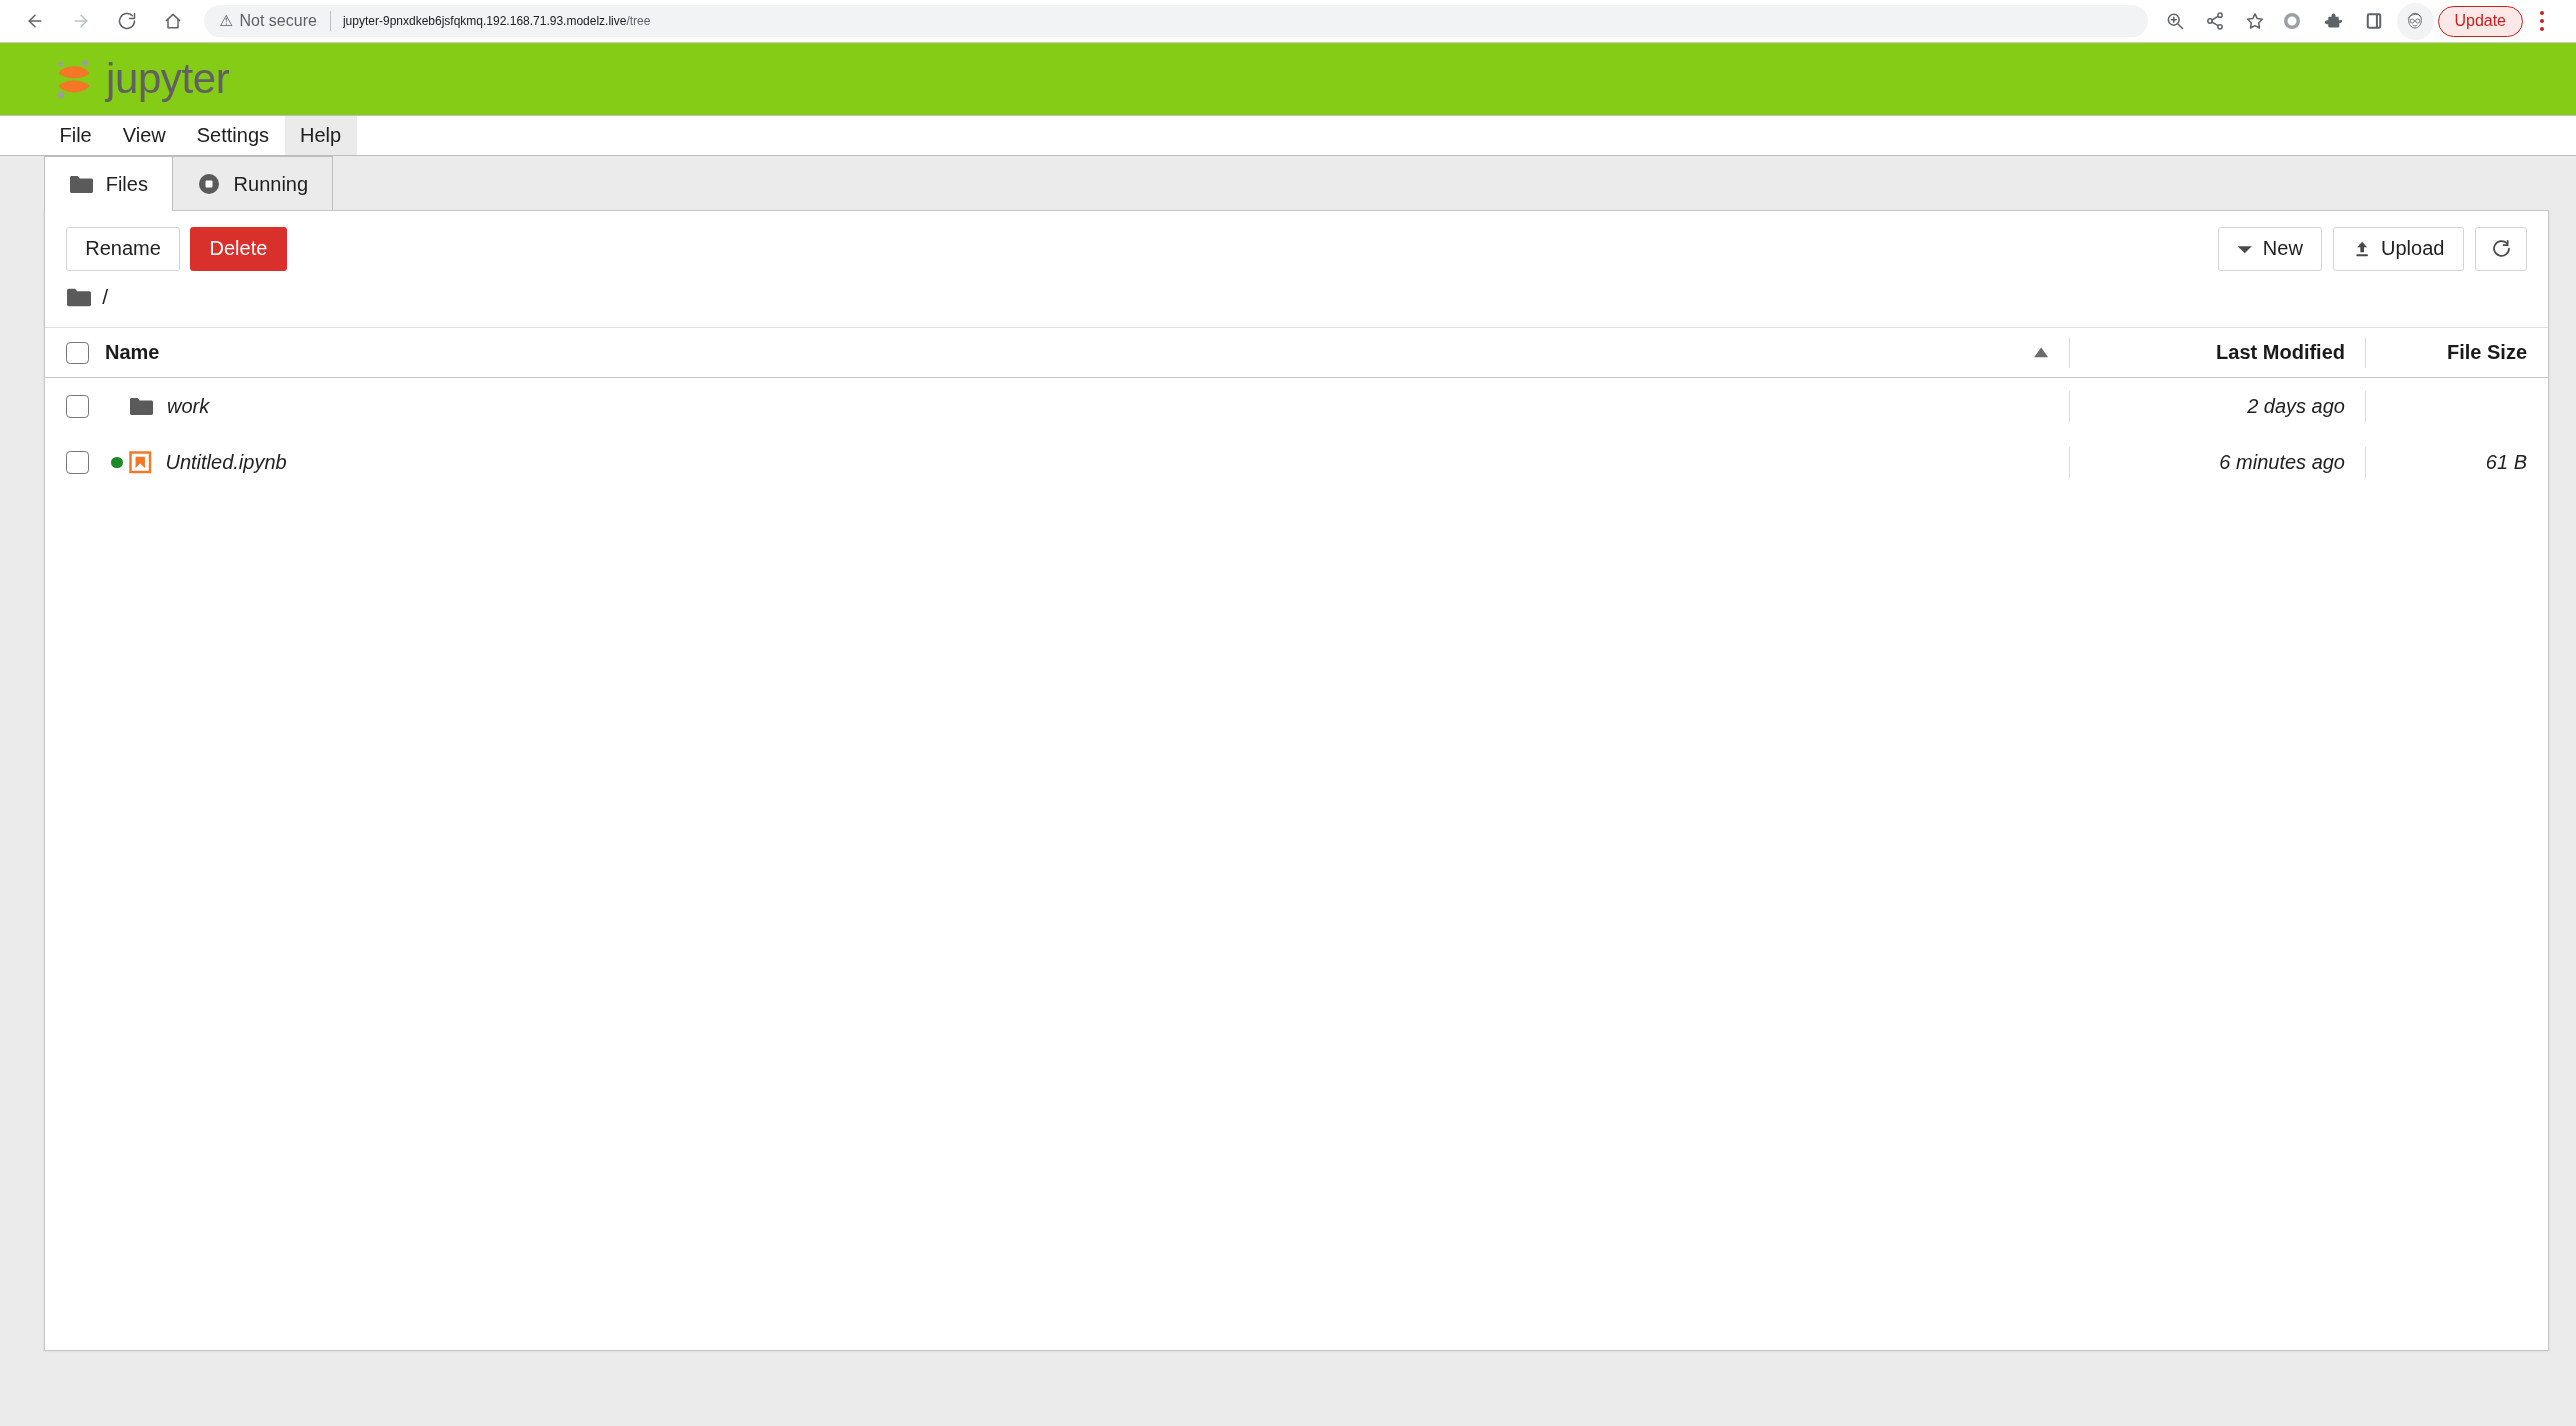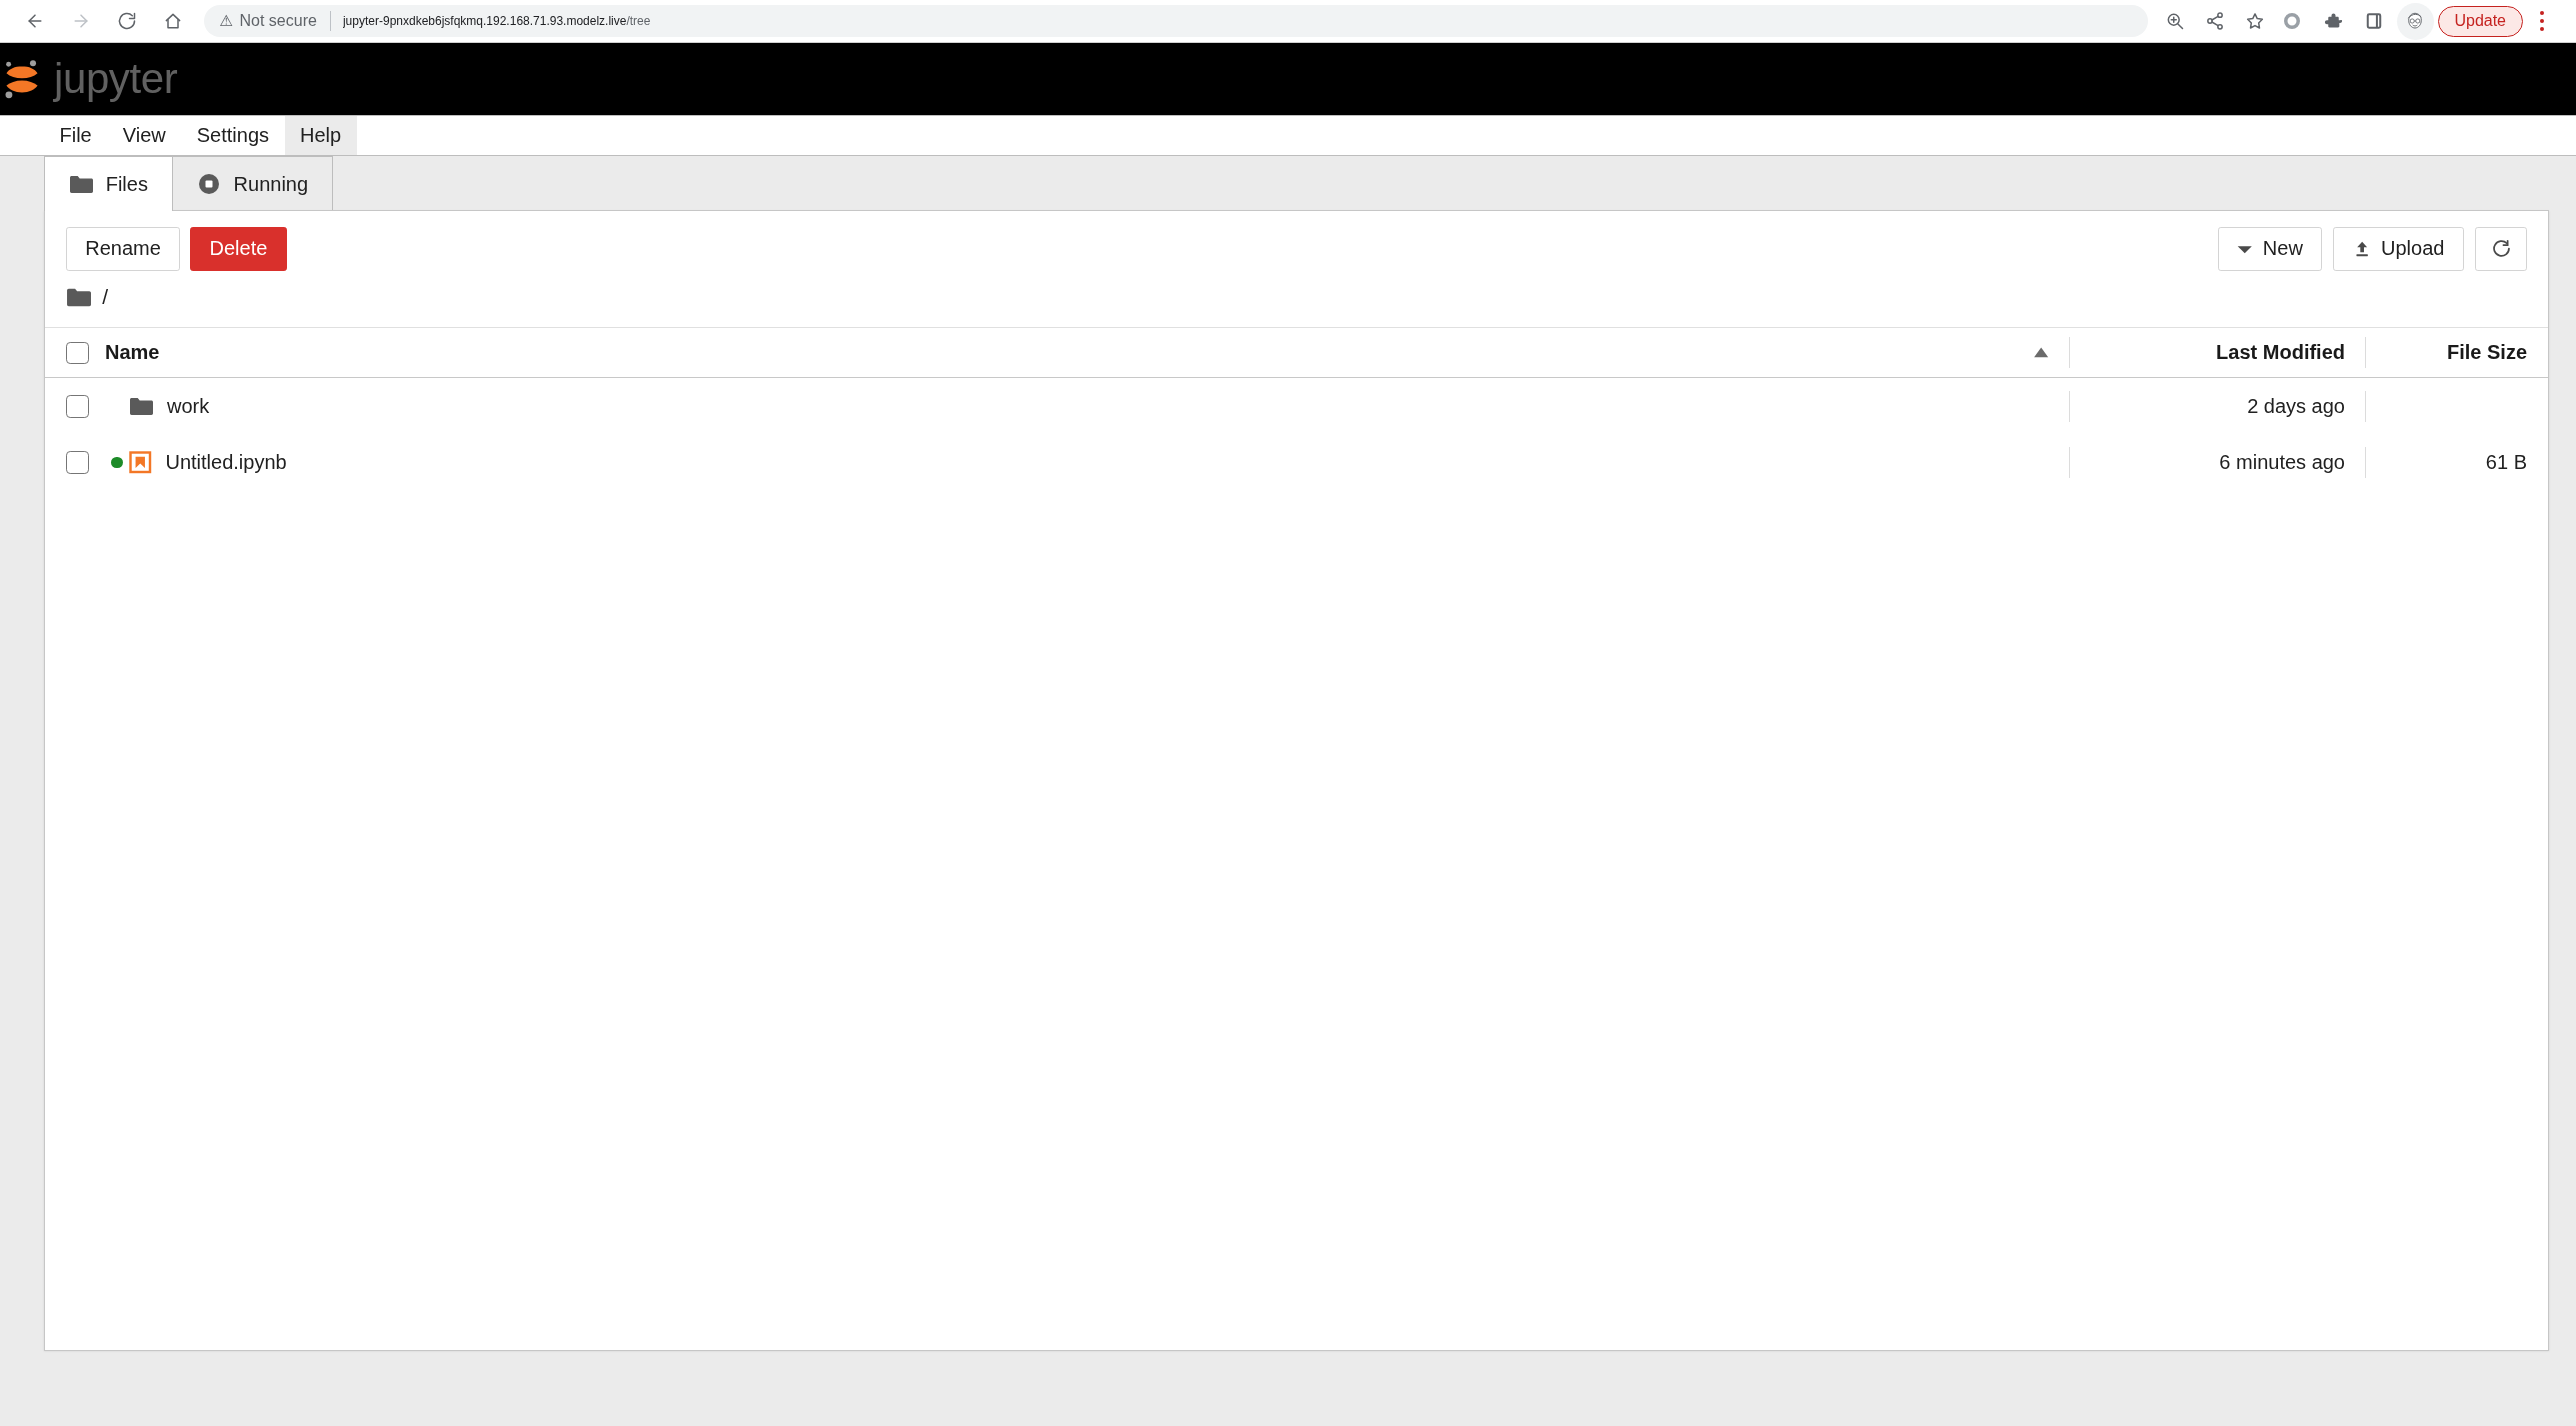--- a/index.html
+++ b/index.html
@@ -94,24 +94,25 @@
   .kebab {
     width: 31px; height: 37px;
     display: flex; flex-direction: column;
     align-items: center; justify-content: center; gap: 3.5px;
   }
   .kebab i { width: 4.2px; height: 4.2px; border-radius: 50%; background: #c5221f; display:block; }
 
   
   .jp-top {
     border-top: 0.7px solid #cfcfcf;
-    background: #000000;
+    background: #84cc16;
     height: 73px;
     display: flex;
     align-items: center;
+    padding-left: 52px;
   }
   .jp-logo { display: flex; align-items: center; gap: 10px; }
   .jp-logo-mark { width: 44px; height: 44px; display:block; }
   .jp-logo-text {
     font-size: 42px;
     color: #616161;
     font-weight: 300;
     letter-spacing: -0.4px;
     line-height: 1;
   }
@@ -228,20 +229,21 @@
   .col-size  { width: 183px; flex-shrink: 0; text-align: right; padding-right: 21px;
                border-left: 0.7px solid #dcdcdc; height: 31px; display:flex; align-items:center; justify-content:flex-end;}
 
   .th-label { font-size: 20px; font-weight: bold; color: #1a1a1a; white-space: nowrap; }
 
   .tbl-row {
     display: flex;
     align-items: center;
     height: 56px;
     padding-left: 21px;
+    font-style: italic;
   }
   .td-text { font-size: 20px; color: #212121; white-space: nowrap; }
   .name-text { font-size: 20px; color: #212121; white-space: nowrap; }
 
   .checkbox {
     width: 22.5px; height: 22.5px;
     border: 1.4px solid #757575;
     border-radius: 4.2px;
     background: #ffffff;
     display: block;

